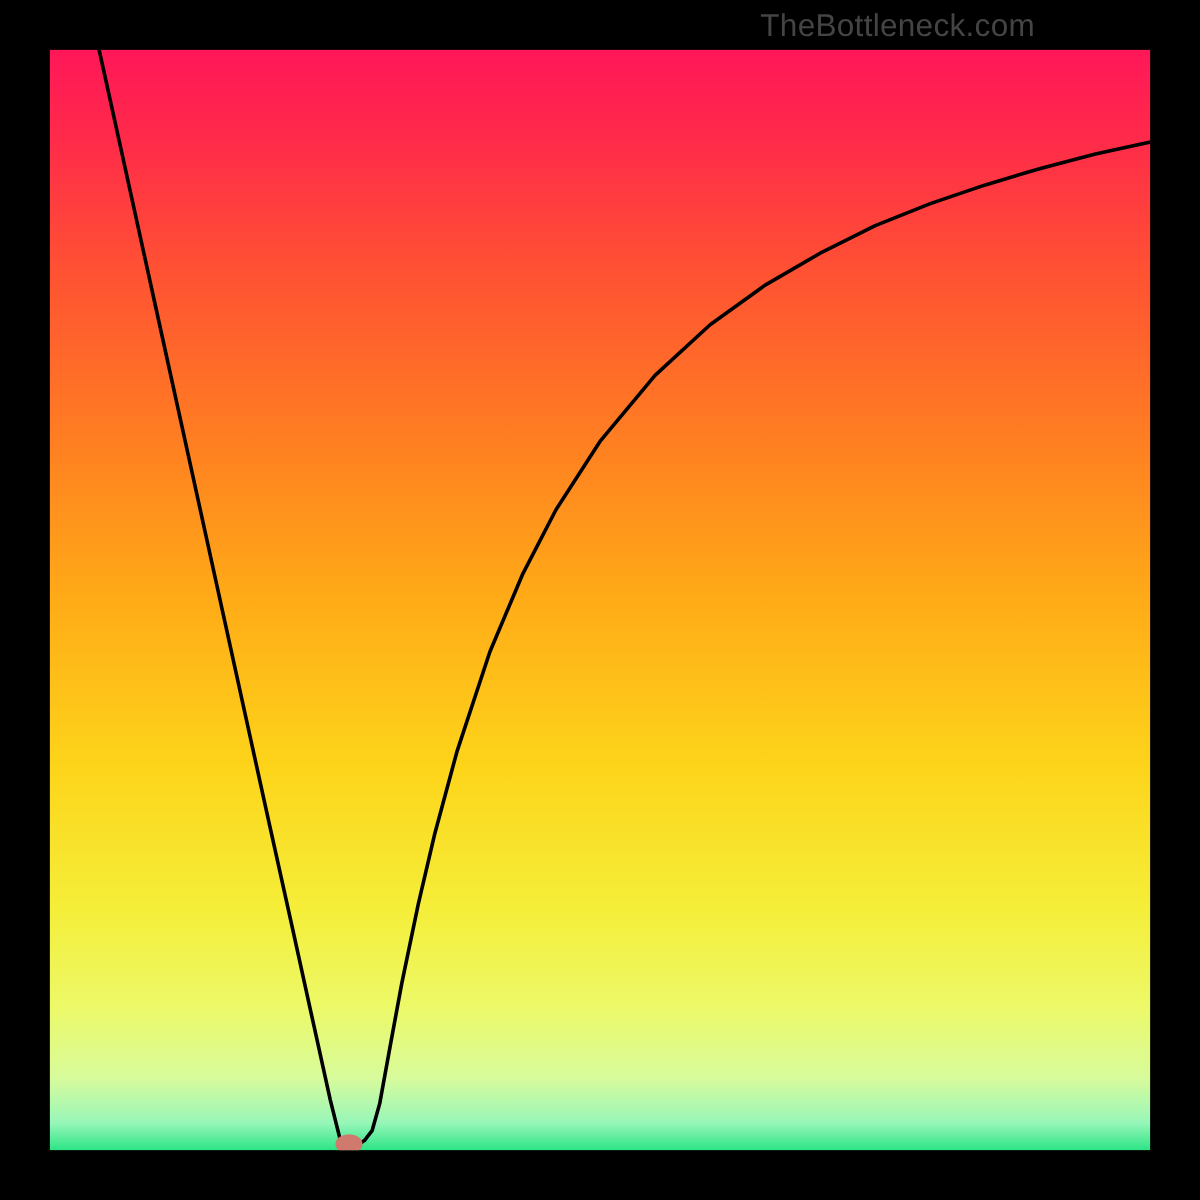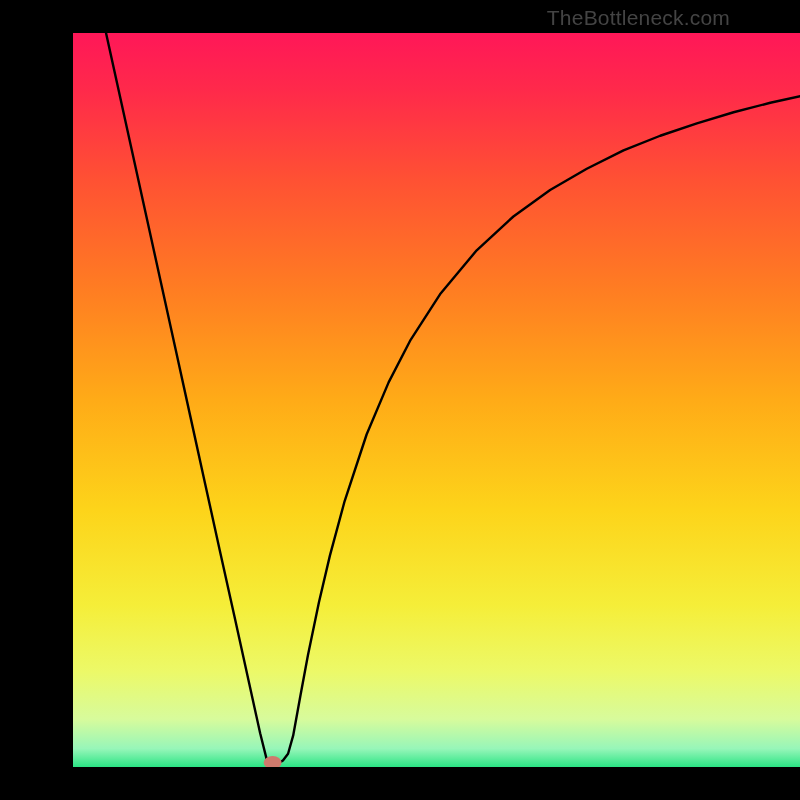--- a/index.html
+++ b/index.html
@@ -9,21 +9,20 @@
     height: 800px;
     overflow: hidden;
     background: #000;
     font-family: Arial, Helvetica, sans-serif;
   }
   .frame {
     position: relative;
     width: 700px;
     height: 800px;
     background: #000;
-    margin-left: 40px;
   }
   .plot-area {
     position: absolute;
     left: 33px;
     top: 33px;
     width: 734px;
     height: 734px;
     overflow: hidden;
   }
   .watermark {

